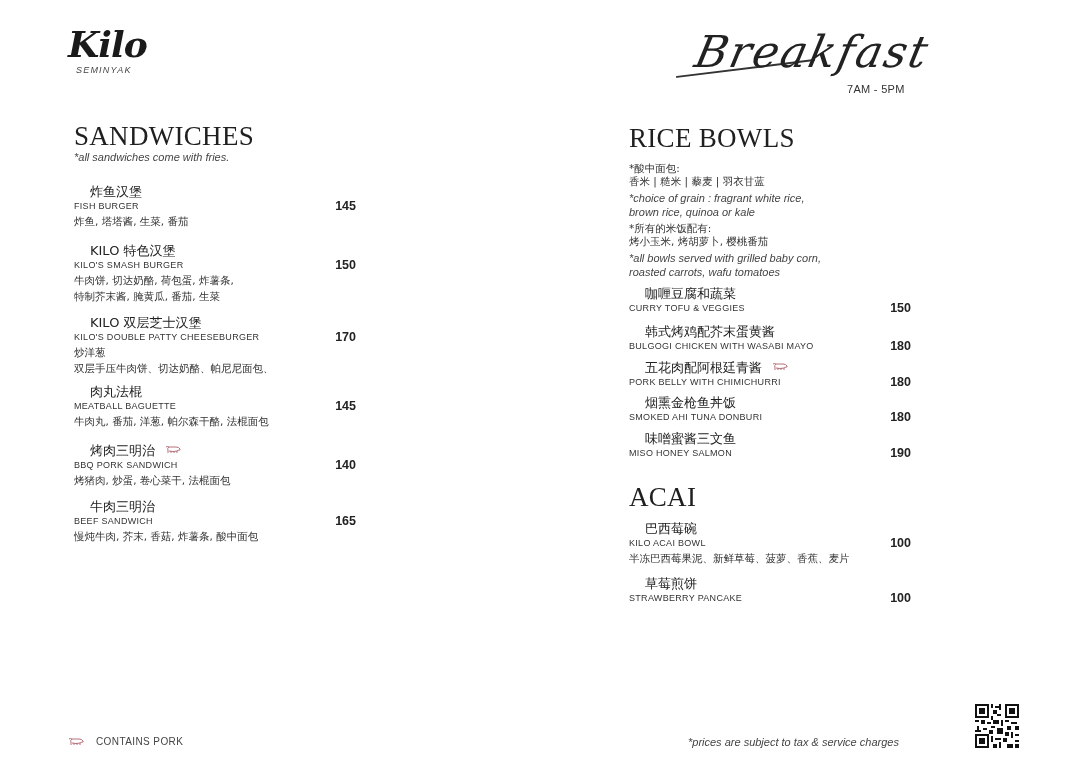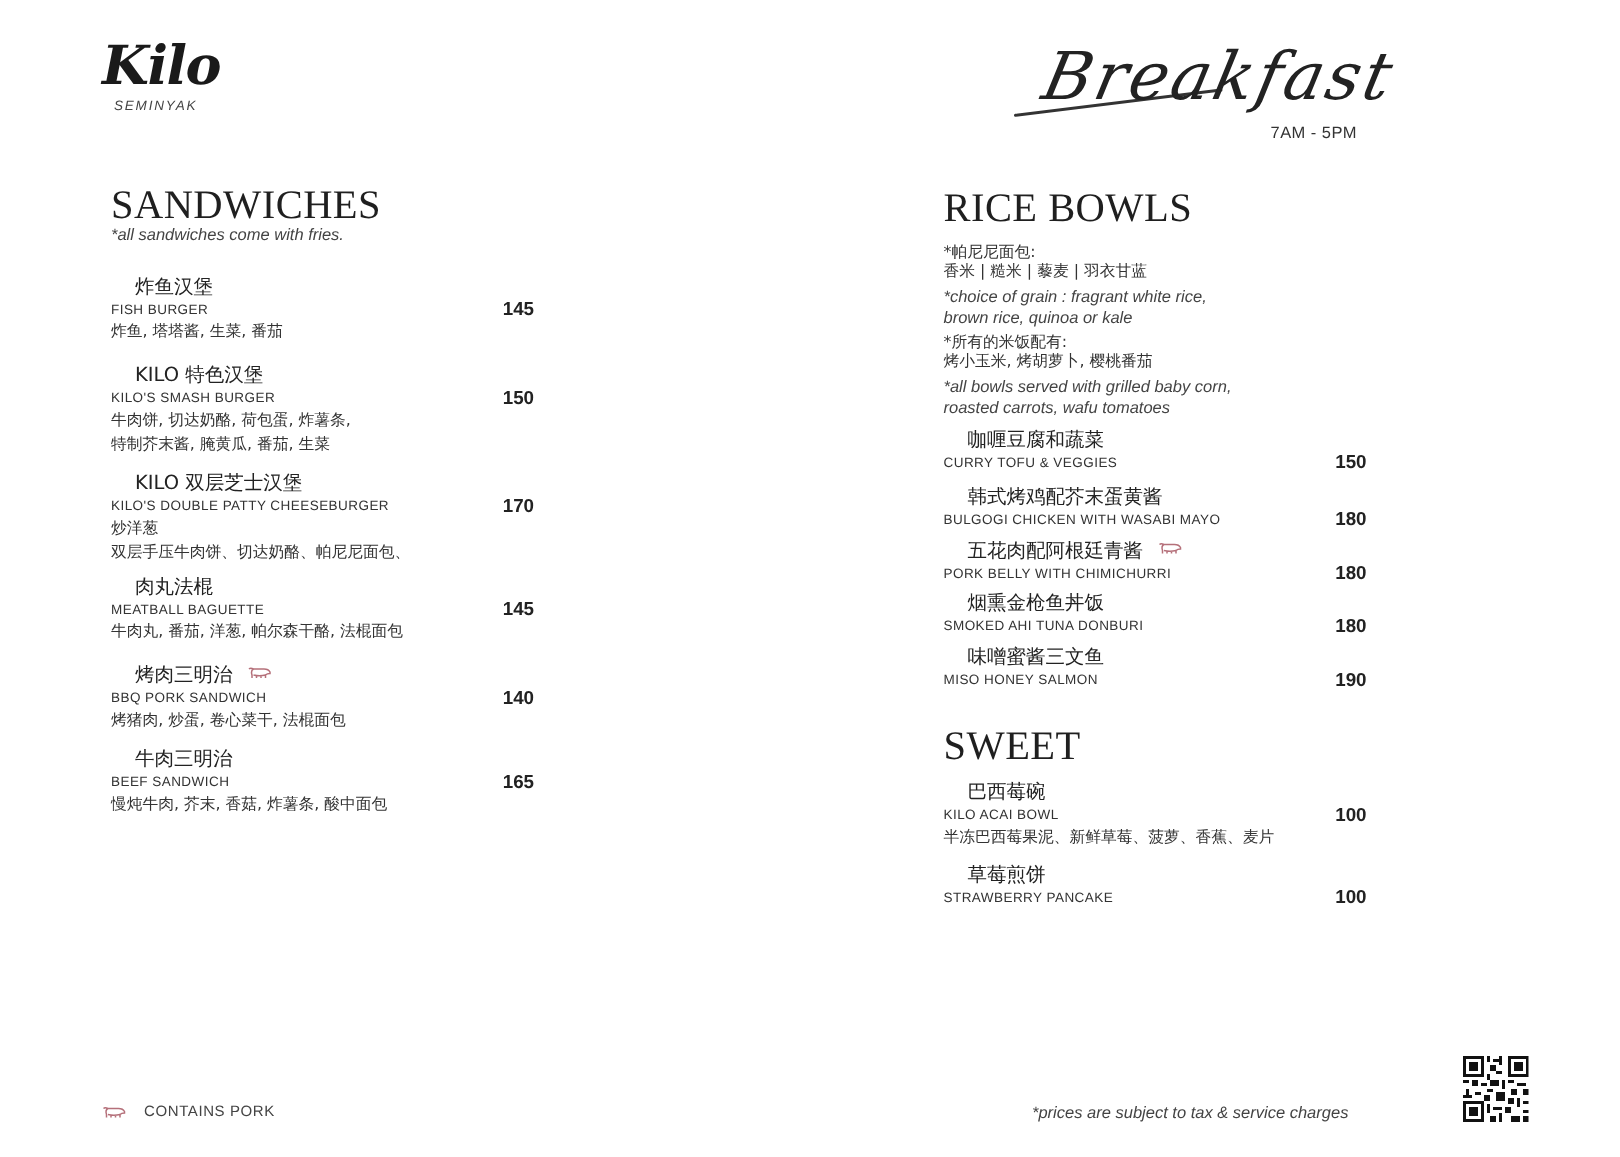--- a/index.html
+++ b/index.html
@@ -101,21 +101,21 @@
     <div class="item-en">BEEF SANDWICH</div>
     <div class="item-desc">慢炖牛肉, 芥末, 香菇, 炸薯条, 酸中面包</div>
     <div class="item-price">165</div>
   </div>
 </div>
 
 <div class="col col-right">
   <div class="section-title">RICE BOWLS</div>
 
   <div style="margin-top:9px;">
-    <div class="section-note note-zh">*帕尼尼面包:</div>
+    <div class="section-note note-zh">*酸中面包:</div>
     <div class="section-note note-zh">香米 | 糙米 | 藜麦 | 羽衣甘蓝</div>
     <div class="section-note" style="margin-top:3px;">*choice of grain : fragrant white rice,</div>
     <div class="section-note">brown rice, quinoa or kale</div>
     <div class="section-note note-zh" style="margin-top:3px;">*所有的米饭配有:</div>
     <div class="section-note note-zh">烤小玉米, 烤胡萝卜, 樱桃番茄</div>
     <div class="section-note" style="margin-top:3px;">*all bowls served with grilled baby corn,</div>
     <div class="section-note">roasted carrots, wafu tomatoes</div>
   </div>
 
   <div class="item" style="margin-top:6px;">
@@ -147,21 +147,21 @@
     <div class="item-price">180</div>
   </div>
 
   <div class="item" style="margin-top:6px;">
     <div class="item-name">味噌蜜酱三文鱼</div>
     <div class="item-en">MISO HONEY SALMON</div>
     <div class="item-price">190</div>
   </div>
 
   <div style="margin-top:22px;">
-    <div class="section-title">SWEET</div>
+    <div class="section-title">ACAI</div>
 
     <div class="item" style="margin-top:8px;">
       <div class="item-name">巴西莓碗</div>
       <div class="item-en">KILO ACAI BOWL</div>
       <div class="item-desc">半冻巴西莓果泥、新鲜草莓、菠萝、香蕉、麦片</div>
       <div class="item-price">100</div>
     </div>
 
     <div class="item" style="margin-top:9px;">
       <div class="item-name">草莓煎饼</div>

